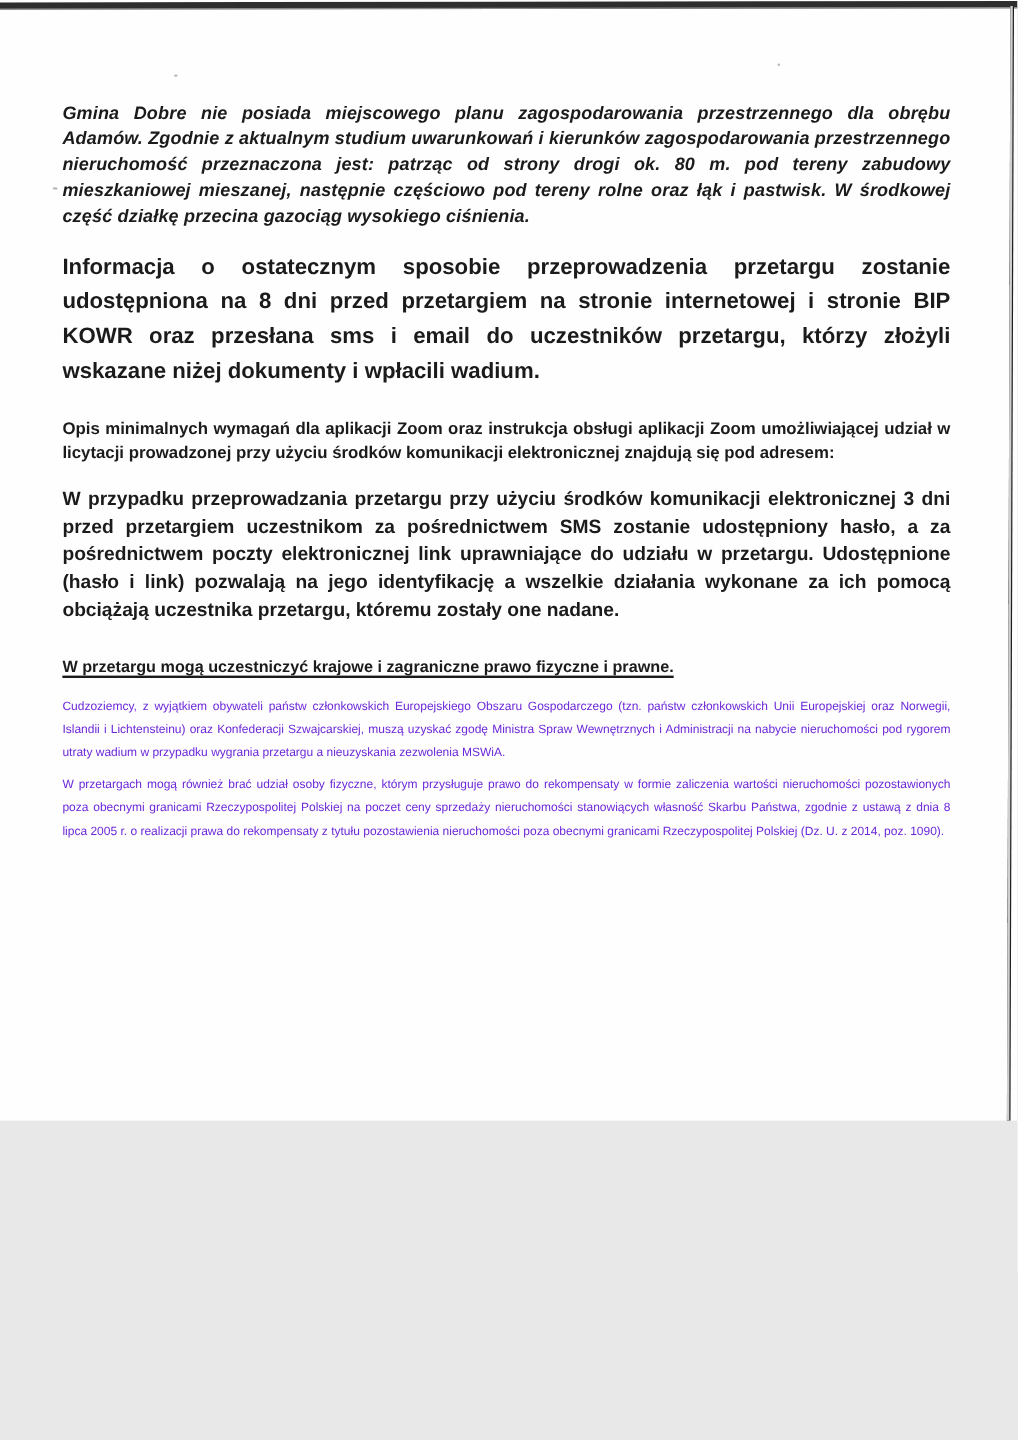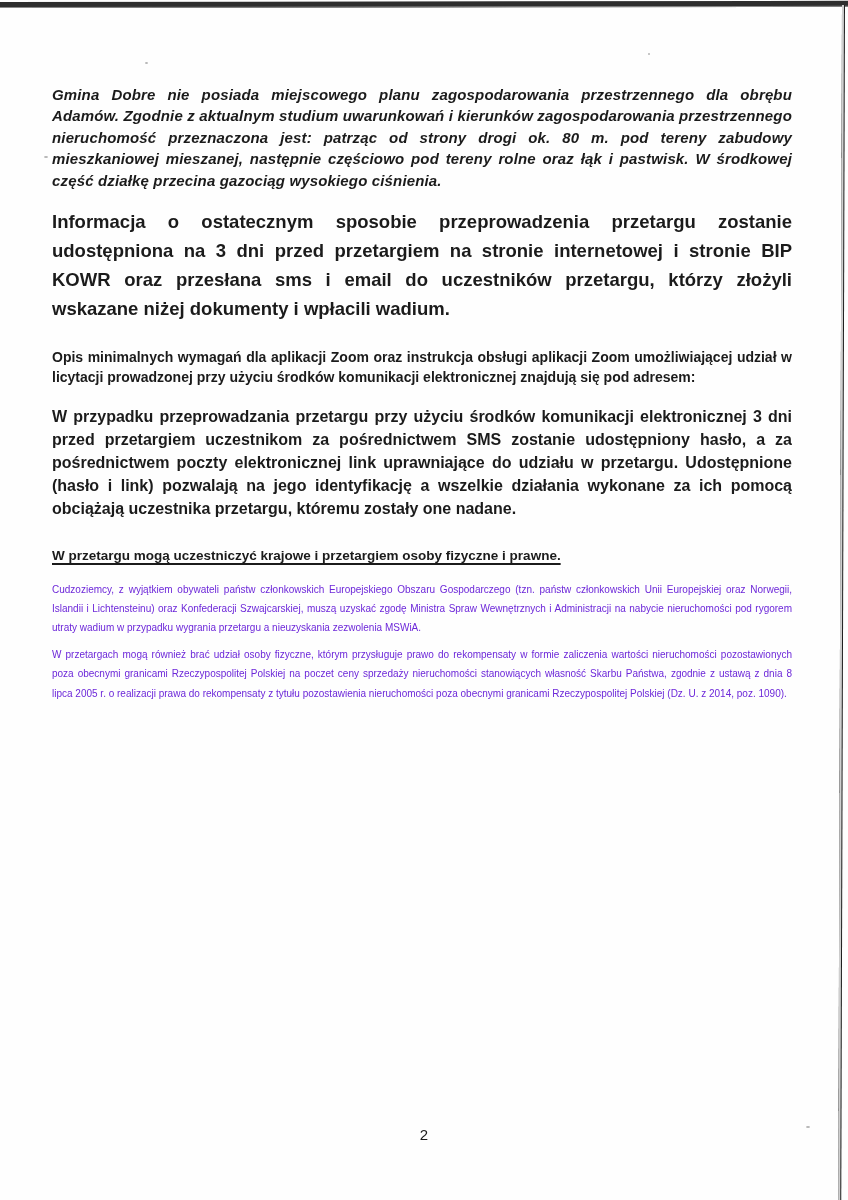--- a/index.html
+++ b/index.html
@@ -1,19 +1,19 @@
 <!DOCTYPE html>
 <html lang="pl"><head>
 <meta charset="utf-8">
 <style>
   html, body { margin: 0; padding: 0; background: #e8e8e8; }
   .page {
     position: relative;
     width: 848px;
-    height: 1200px;
+    height: 934px;
     margin: 0 auto;
     background: #fefefe;
     overflow: hidden;
     font-family: "Liberation Sans", sans-serif;
     color: #1b1b1b;
   }
   
   .scan-edge-top {
     position: absolute; top: 2px; left: 0; width: 848px; height: 5px;
     background: #2e2e2e; transform: rotate(-0.08deg); transform-origin: left center;
@@ -121,29 +121,29 @@
   <div class="speck s2"></div>
   <div class="speck s3"></div>
   <div class="speck s4"></div>
 
   <div class="content">
 
     <p class="p-intro">Gmina Dobre nie posiada miejscowego planu zagospodarowania przestrzennego dla obrębu Adamów. Zgodnie z aktualnym studium uwarunkowań i kierunków zagospodarowania przestrzennego nieruchomość przeznaczona jest: patrząc od strony drogi ok. 80 m. pod tereny zabudowy mieszkaniowej mieszanej, następnie częściowo pod tereny rolne oraz łąk i pastwisk. W środkowej część działkę przecina gazociąg wysokiego ciśnienia.</p>
 
 
 
-    <p class="p-big p-info">Informacja o ostatecznym sposobie przeprowadzenia przetargu zostanie udostępniona na 3 dni przed przetargiem na stronie internetowej i stronie BIP KOWR oraz przesłana sms i email do uczestników przetargu, którzy złożyli wskazane niżej dokumenty i wpłacili wadium.</p>
+    <p class="p-big p-info">Informacja o ostatecznym sposobie przeprowadzenia przetargu zostanie udostępniona na 8 dni przed przetargiem na stronie internetowej i stronie BIP KOWR oraz przesłana sms i email do uczestników przetargu, którzy złożyli wskazane niżej dokumenty i wpłacili wadium.</p>
 
     <p class="p-med">Opis minimalnych wymagań dla aplikacji Zoom oraz instrukcja obsługi aplikacji Zoom umożliwiającej udział w licytacji prowadzonej przy użyciu środków komunikacji elektronicznej znajdują się pod adresem:</p>
 
 
     <p class="p-small-bold">W przypadku przeprowadzania przetargu przy użyciu środków komunikacji elektronicznej 3 dni przed przetargiem uczestnikom za pośrednictwem SMS zostanie udostępniony hasło, a za pośrednictwem poczty elektronicznej link uprawniające do udziału w przetargu. Udostępnione (hasło i link) pozwalają na jego identyfikację a wszelkie działania wykonane za ich pomocą obciążają uczestnika przetargu, któremu zostały one nadane.</p>
 
 
-    <p class="p-statement">W przetargu mogą uczestniczyć krajowe i przetargiem osoby fizyczne i prawne.</p>
+    <p class="p-statement">W przetargu mogą uczestniczyć krajowe i zagraniczne prawo fizyczne i prawne.</p>
 
     <p class="p-regular p-foreigners">Cudzoziemcy, z wyjątkiem obywateli państw członkowskich Europejskiego Obszaru Gospodarczego (tzn. państw członkowskich Unii Europejskiej oraz Norwegii, Islandii i Lichtensteinu) oraz Konfederacji Szwajcarskiej, muszą uzyskać zgodę Ministra Spraw Wewnętrznych i Administracji na nabycie nieruchomości pod rygorem utraty wadium w przypadku wygrania przetargu a nieuzyskania zezwolenia MSWiA.</p>
 
     <p class="p-regular">W przetargach mogą również brać udział osoby fizyczne, którym przysługuje prawo do rekompensaty w formie zaliczenia wartości nieruchomości pozostawionych poza obecnymi granicami Rzeczypospolitej Polskiej na poczet ceny sprzedaży nieruchomości stanowiących własność Skarbu Państwa, zgodnie z ustawą z dnia 8 lipca 2005 r. o realizacji prawa do rekompensaty z tytułu pozostawienia nieruchomości poza obecnymi granicami Rzeczypospolitej Polskiej (Dz. U. z 2014, poz. 1090).</p>
 
   </div>
 
   <div class="page-number">2</div>
 
 </div>

